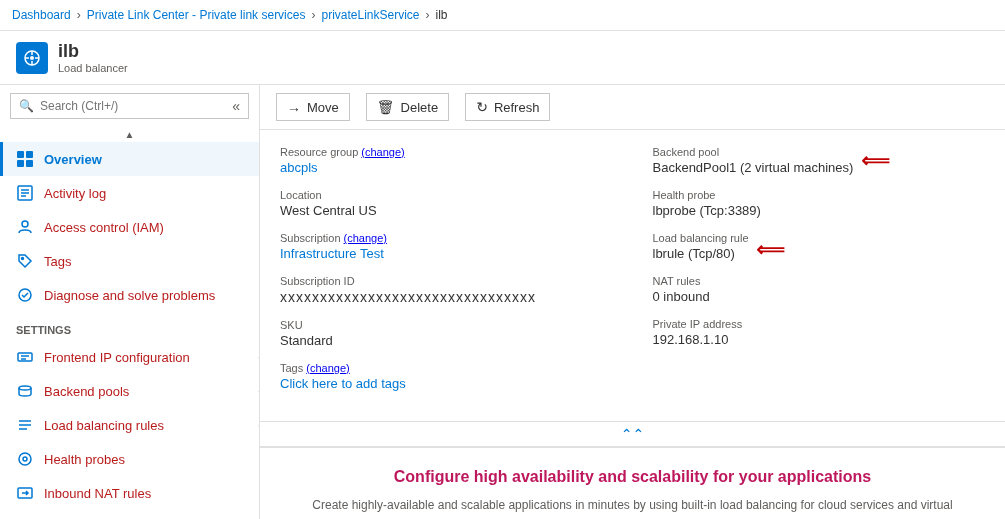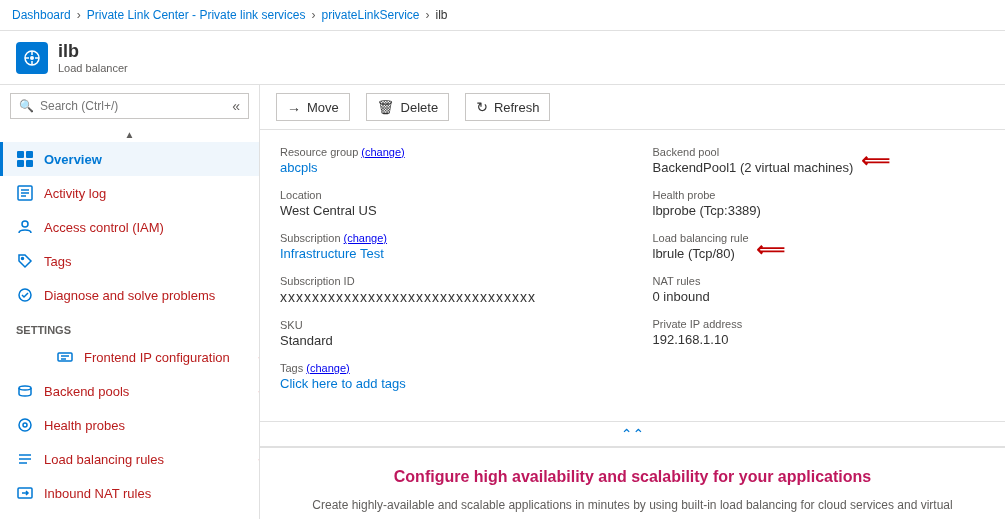--- a/index.html
+++ b/index.html
@@ -211,60 +211,60 @@
             <circle cx="8" cy="8" r="6"></circle>
             <path d="M5 8 l2 2 l4-4"></path>
           </svg>
       </span>
       <span>Diagnose and solve problems</span>
     </div>
 
     <div class="sidebar-section-label">Settings</div>
 
     <div style="position:relative; overflow:visible;">
-      <div class="sidebar-item has-arrow" style="position:relative;margin-left:40px;">
+      <div class="sidebar-item has-arrow" style="position:relative;">
         <span class="item-icon">
           <svg width="16" height="16" viewBox="0 0 16 16" fill="none" stroke="#0078d4" stroke-width="1.5">
               <rect x="1" y="4" width="14" height="8" rx="1"></rect>
               <line x1="4" y1="7" x2="12" y2="7"></line>
               <line x1="4" y1="10" x2="9" y2="10"></line>
             </svg>
         </span>
         <span>Frontend IP configuration</span>
       </div>
 
       <div class="sidebar-item has-arrow" style="position:relative;">
         <span class="item-icon">
           <svg width="16" height="16" viewBox="0 0 16 16" fill="none" stroke="#0078d4" stroke-width="1.5">
               <ellipse cx="8" cy="5" rx="6" ry="2"></ellipse>
               <path d="M2 5 v6 c0 1.1 2.7 2 6 2 s6-.9 6-2 V5"></path>
             </svg>
         </span>
         <span>Backend pools</span>
       </div>
 
-      <div class="sidebar-item">
-        <span class="item-icon">
-          <svg width="16" height="16" viewBox="0 0 16 16" fill="none" stroke="#0078d4" stroke-width="1.5">
-              <circle cx="8" cy="8" r="6"></circle>
-              <circle cx="8" cy="8" r="2"></circle>
-            </svg>
-        </span>
-        <span>Health probes</span>
-      </div>
-
       <div class="sidebar-item has-arrow" style="position:relative;">
         <span class="item-icon">
           <svg width="16" height="16" viewBox="0 0 16 16" fill="none" stroke="#0078d4" stroke-width="1.5">
               <line x1="2" y1="4" x2="14" y2="4"></line>
               <line x1="2" y1="8" x2="14" y2="8"></line>
               <line x1="2" y1="12" x2="10" y2="12"></line>
             </svg>
         </span>
         <span>Load balancing rules</span>
+      </div>
+
+      <div class="sidebar-item">
+        <span class="item-icon">
+          <svg width="16" height="16" viewBox="0 0 16 16" fill="none" stroke="#0078d4" stroke-width="1.5">
+              <circle cx="8" cy="8" r="6"></circle>
+              <circle cx="8" cy="8" r="2"></circle>
+            </svg>
+        </span>
+        <span>Health probes</span>
       </div>
 
       <div class="sidebar-item">
         <span class="item-icon">
           <svg width="16" height="16" viewBox="0 0 16 16" fill="none" stroke="#0078d4" stroke-width="1.5">
               <rect x="1" y="3" width="14" height="10" rx="1"></rect>
               <path d="M5 8 h6 M9 6 l2 2 -2 2"></path>
             </svg>
         </span>
         <span>Inbound NAT rules</span>

